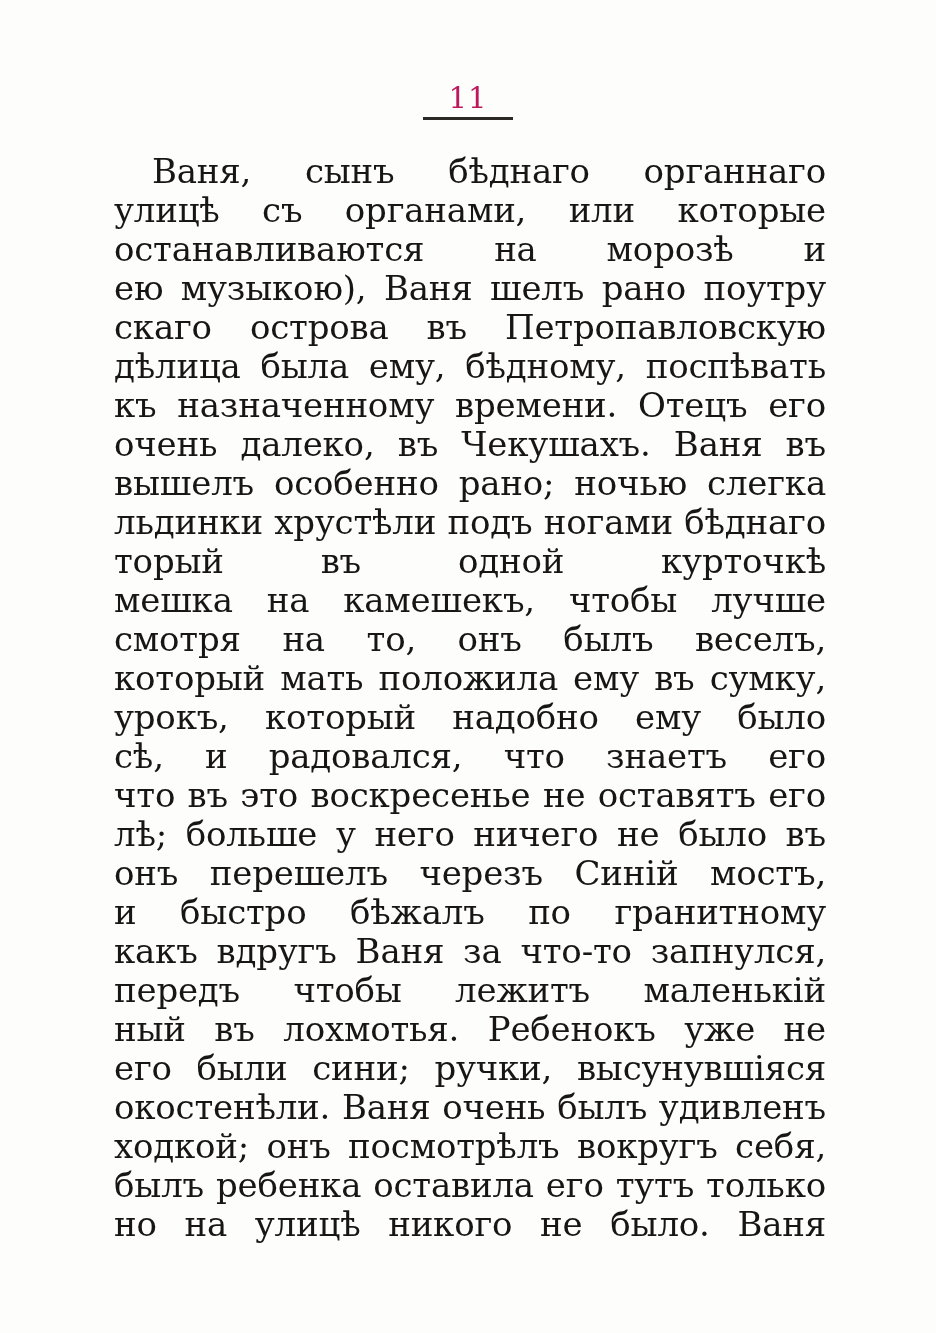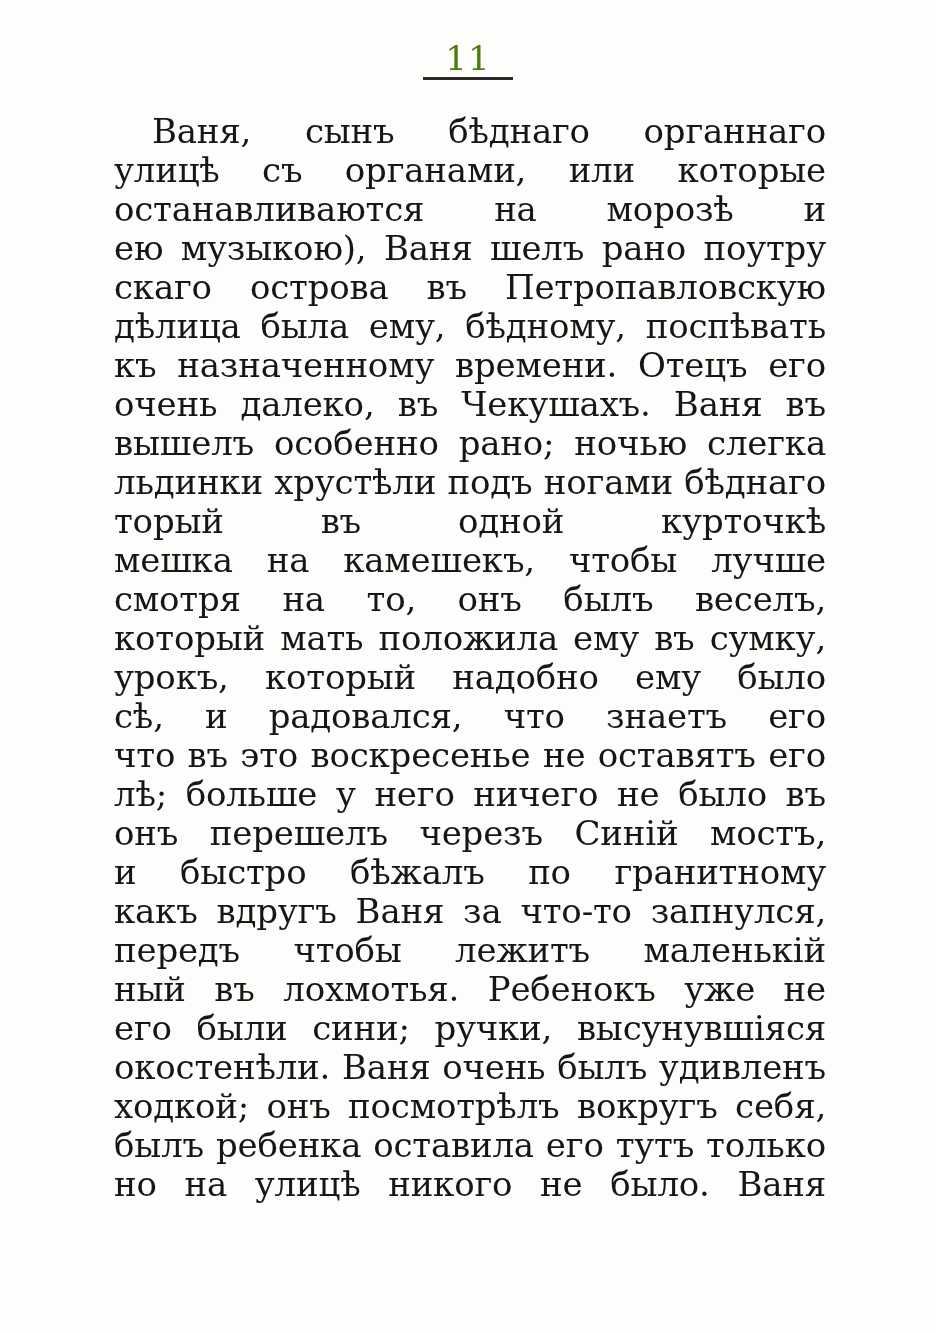--- a/index.html
+++ b/index.html
@@ -16,24 +16,25 @@
     color: #181614;
     overflow: hidden;
     box-sizing: border-box;
   }
   .page-header {
     padding-top: 42px;
     text-align: center;
   }
   .page-number {
     display: inline-block;
-    font-size: 34px;
+    font-size: 29px;
     line-height: 32px;
     letter-spacing: 1px;
-    color: #4d7c0f;
+    color: #be185d;
+    margin-top: 40px;
   }
   .page-rule {
     width: 90px;
     height: 3px;
     background: #2b2926;
     margin: 3px auto 0 auto;
   }
   .text-block {
     margin-top: 32px;
     margin-left: 114px;

